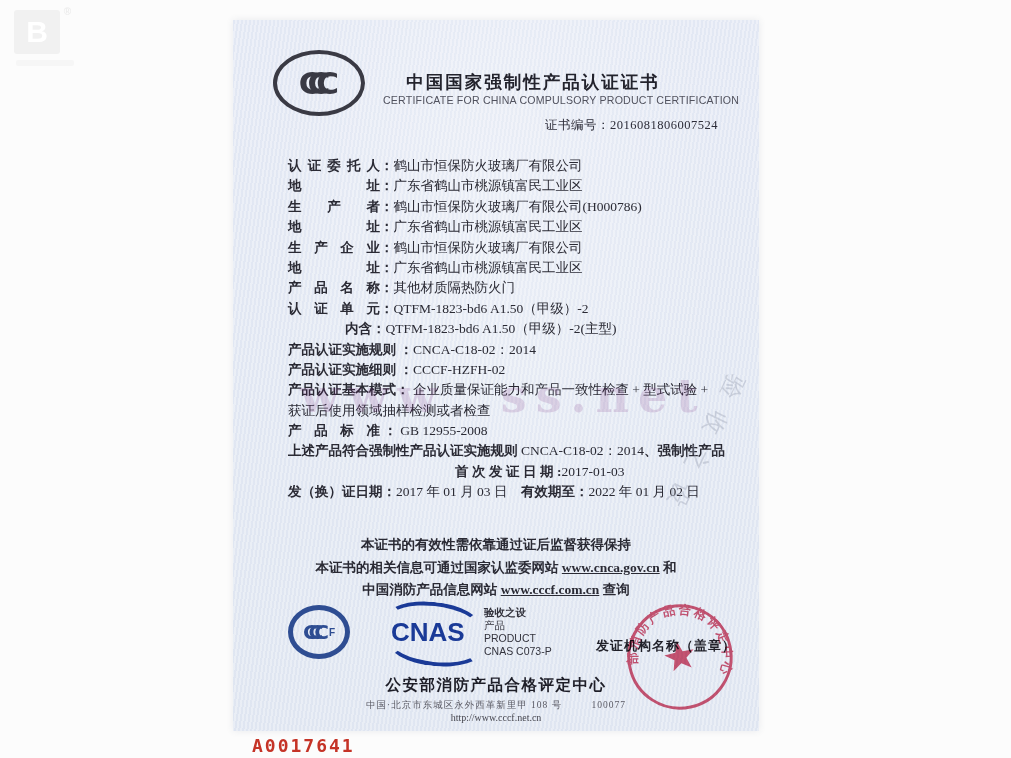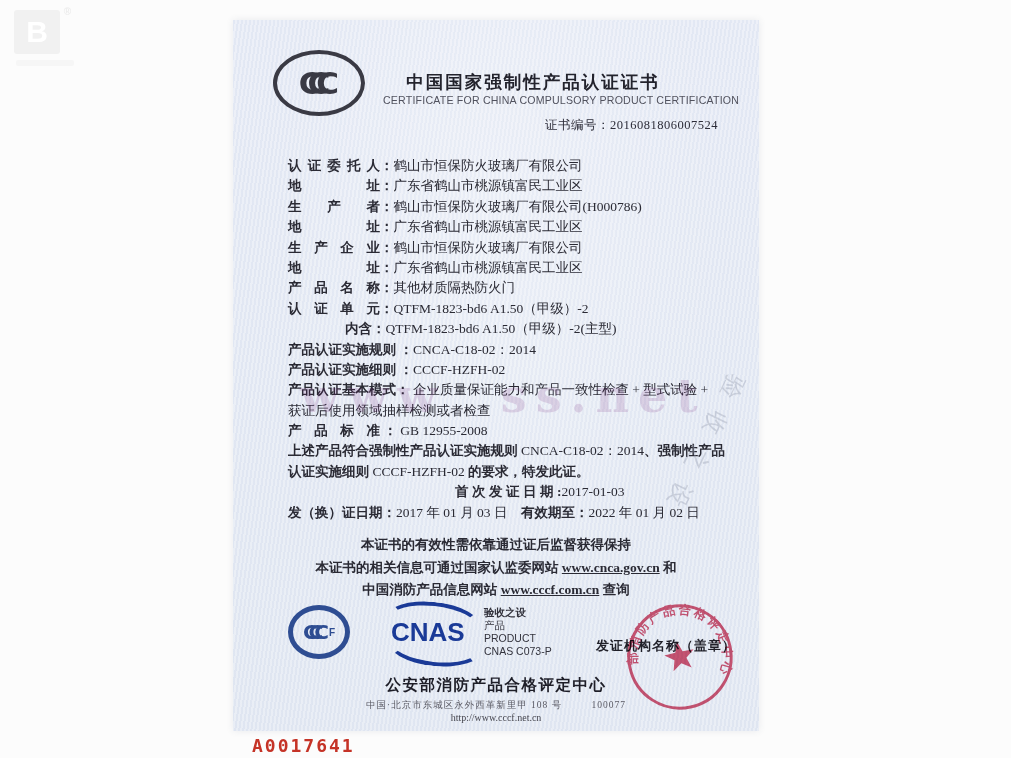--- a/index.html
+++ b/index.html
@@ -116,21 +116,20 @@
       <div class="row "><span class="j">地址</span><span class="b">：</span><span class="">广东省鹤山市桃源镇富民工业区</span></div>
       <div class="row "><span class="j">产品名称</span><span class="b">：</span><span class="">其他材质隔热防火门</span></div>
       <div class="row "><span class="j">认证单元</span><span class="b">：</span><span class="">QTFM-1823-bd6 A1.50（甲级）-2</span></div>
       <div class="row k-inner"><span class="b">内含：</span><span class="">QTFM-1823-bd6 A1.50（甲级）-2(主型)</span></div>
       <div class="row "><span class="b">产品认证实施规则 ：</span><span class="">CNCA-C18-02：2014</span></div>
       <div class="row "><span class="b">产品认证实施细则 ：</span><span class="">CCCF-HZFH-02</span></div>
       <div class="row "><span class="b">产品认证基本模式：</span><span class=""> 企业质量保证能力和产品一致性检查 + 型式试验 +</span></div>
       <div class="row "><span class="">获证后使用领域抽样检测或者检查</span></div>
       <div class="row "><span class="j">产品标准</span><span class="b"> ：</span><span class=""> GB 12955-2008</span></div>
       <div class="row "><span class="b">上述产品符合强制性产品认证实施规则 </span><span class="">CNCA-C18-02：2014</span><span class="b">、强制性产品</span></div>
-      <div class="row "><span class="b">认证实施细则 </span><span class="">CCCF-HZFH-02 </span><span class="b">的要求，特发此证。</span></div>
       <div class="row k-first"><span class="bs">首次发证日期</span><span class="b">:</span><span class="">2017-01-03</span></div>
       <div class="row "><span class="b">发（换）证日期：</span><span class="">2017 年 01 月 03 日</span><span class="b">　有效期至：</span><span class="">2022 年 01 月 02 日</span></div>
     </div>
 
   <div class="notice">
       <div class="row "><span class="b">本证书的有效性需依靠通过证后监督获得保持</span></div>
       <div class="row "><span class="b">本证书的相关信息可通过国家认监委网站 </span><span class="bu">www.cnca.gov.cn</span><span class="b"> 和</span></div>
       <div class="row "><span class="b">中国消防产品信息网站 </span><span class="bu">www.cccf.com.cn</span><span class="b"> 查询</span></div>
     </div>
 

